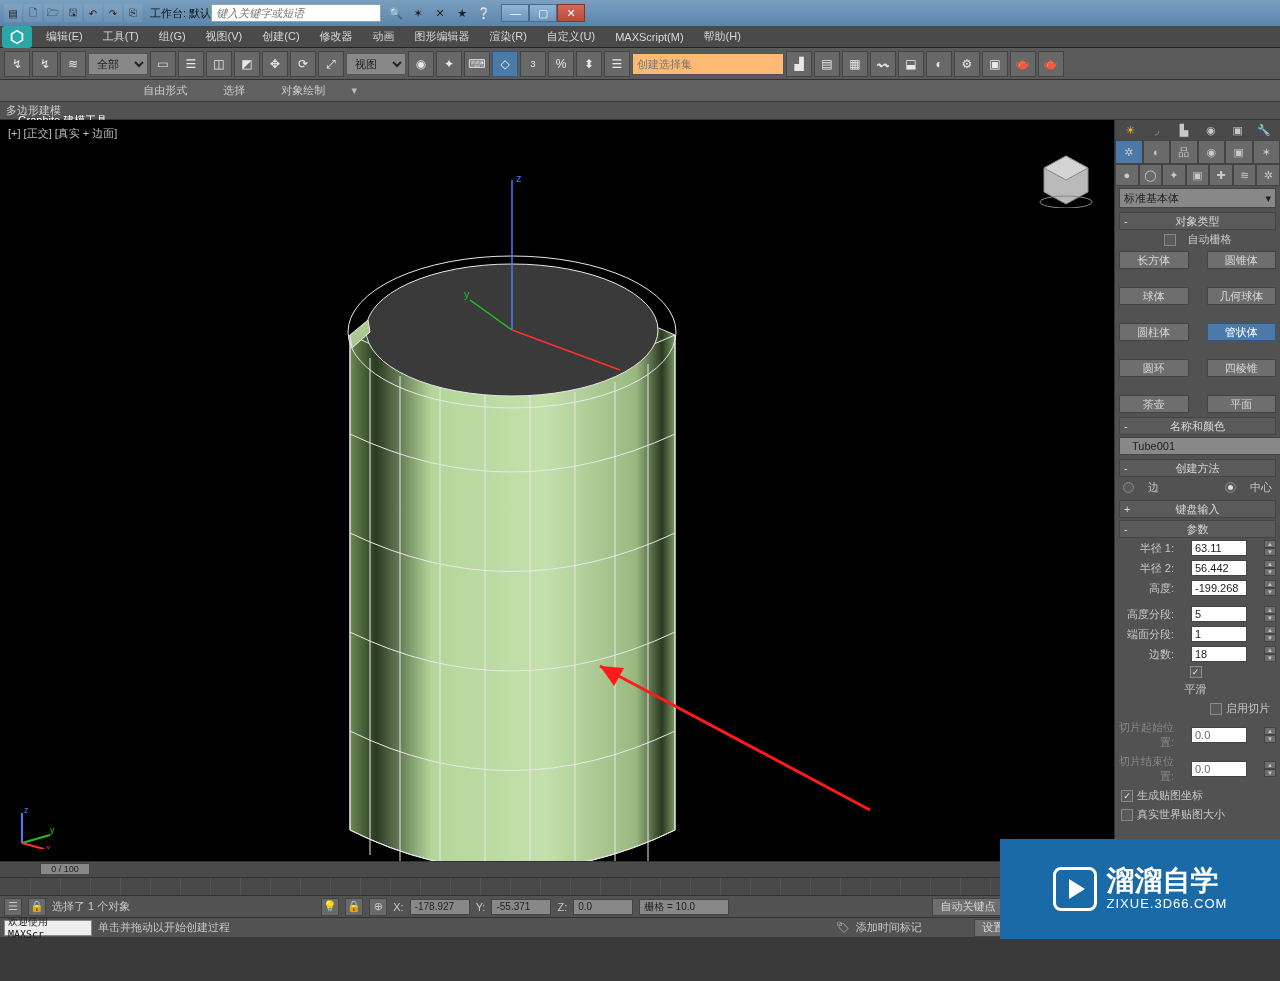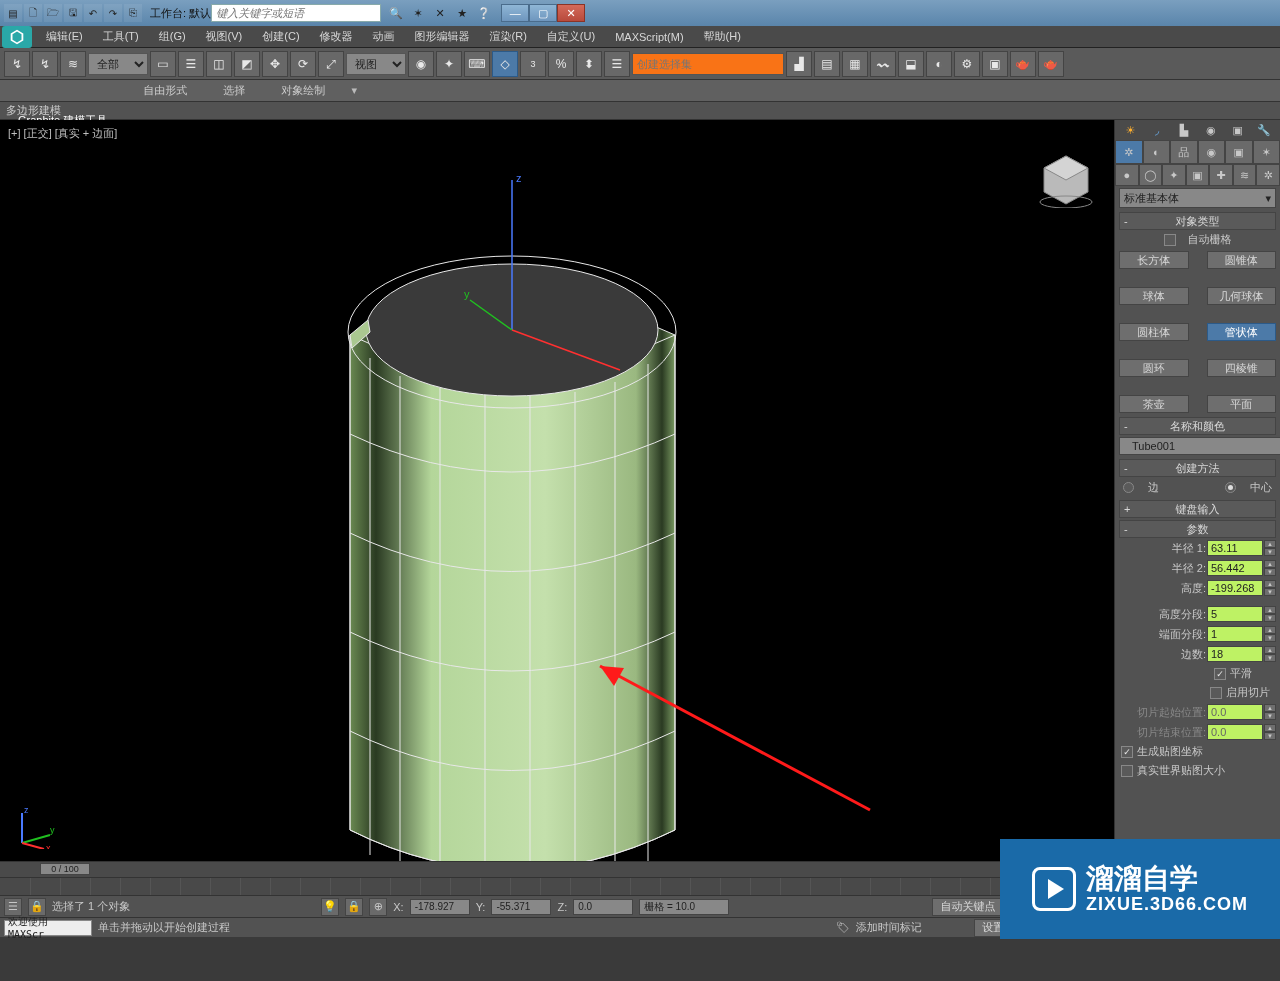--- a/index.html
+++ b/index.html
@@ -22,21 +22,21 @@
 .menubar { height: 22px; background: #4a4a4a; display: flex; align-items: stretch; padding-left: 2px; border-bottom: 1px solid #222; }
 .menubar .logo { width: 30px; height: 22px; background: #2aa8a8; border-radius: 3px; margin-right: 4px; display: flex; align-items: center; justify-content: center; }
 .menubar .logo svg { width: 18px; height: 18px; }
 .menubar .mitem { padding: 0 10px; display: flex; align-items: center; color: #d8d8d8; cursor: pointer; }
 
 
 .maintoolbar { height: 32px; background: #5a5a5a; display: flex; align-items: center; padding: 0 4px; gap: 2px; border-bottom: 1px solid #333; }
 .tbtn { width: 26px; height: 26px; background: #686868; border: 1px solid #444; display: flex; align-items: center; justify-content: center; font-size: 12px; color: #e8e8e8; }
 .tbtn.active { background: #4c7aa8; border-color: #2c5a88; }
 .tcombo { height: 22px; background: #888; border: 1px solid #555; color: #222; font-size: 11px; padding: 0 4px; min-width: 60px; }
-.tnamed { background:#f97316; border:1px solid #555; height:22px; min-width:90px; color:#222; padding:0 4px; font-size:11px; }
+.tnamed { background:#fdba74; border:1px solid #555; height:22px; min-width:90px; color:#222; padding:0 4px; font-size:11px; }
 
 
 .ribbon { height: 22px; background: #606060; display: flex; align-items: stretch; border-bottom: 1px solid #333; }
 .ribbon .rtab { padding: 0 18px; display: flex; align-items: center; color: #ccc; cursor: pointer; }
 .ribbon .rtab.active { background: #ec4899; color: #fff; margin-top: 40px; }
 .ribbon .rdrop { width: 22px; display: flex; align-items: center; justify-content: center; color: #bbb; }
 .ribbon2 { height: 18px; background: #525252; color: #ccc; padding: 0 6px; display: flex; align-items: center; border-bottom: 1px solid #333; }
 
 
 .workarea { position: relative; height: 741px; display: flex; }
@@ -62,43 +62,43 @@
 .primbtn.sel { background: #4c7aa8; color: #fff; border-color: #2c5a88; }
 .checkrow { display: flex; align-items: center; margin: 2px 6px; gap: 4px; font-size: 11px; }
 .chk { width: 12px; height: 12px; border: 1px solid #888; background: #5a5a5a; display: inline-flex; align-items: center; justify-content: center; font-size: 9px; color: #e8e8e8; }
 .chk.on::after { content: "✓"; }
 .namefield { display: flex; margin: 2px 4px; gap: 2px; }
 .namefield input { flex: 1; height: 18px; background: #888; border: 1px solid #444; color: #222; padding: 0 12px; font-size: 11px; }
 .swatch { width: 18px; height: 18px; background: #8ac97a; border: 1px solid #444; }
 .radiorow { display: flex; margin: 3px 8px; gap: 14px; font-size: 11px; align-items:center; }
 .rdo { width: 11px; height: 11px; border: 1px solid #888; border-radius: 50%; background: #5a5a5a; display:inline-flex; align-items:center; justify-content:center; }
 .rdo.on::after { content:""; width:5px; height:5px; background:#ddd; border-radius:50%; }
-.paramrow { display: flex; align-items: center; justify-content: flex-end; margin: 2px 4px; gap: 1px; font-size: 11px; }
+.paramrow { display: flex; align-items: center; justify-content: flex-end; margin: 2px 4px; gap: 17px; font-size: 11px; }
 .paramrow label { flex: 1; text-align: right; }
-.spin { width: 56px; height: 16px; background: #bef264; border: 1px solid #444; color: #222; padding: 0 3px; font-size: 11px; display:flex; align-items:center; }
+.spin { width: 56px; height: 16px; background: #ffffff; border: 1px solid #444; color: #222; padding: 0 3px; font-size: 11px; display:flex; align-items:center; }
 .spinbtns { width: 12px; height: 16px; display: flex; flex-direction: column; }
 .spinbtns div { flex: 1; background: #6e6e6e; border: 1px solid #444; font-size: 6px; display: flex; align-items: center; justify-content: center; }
 
 
 .timeline { height: 16px; background: #4a4a4a; border-top: 1px solid #333; display: flex; align-items: center; padding: 0 6px; font-size: 10px; color: #ccc; position:relative; }
 .timeline .slider { position:absolute; left:40px; top:1px; width:50px; height:12px; background:#888; border:1px solid #444; text-align:center; font-size:9px; color:#222; }
 .trackbar { height: 18px; background: #494949; border-top: 1px solid #333; position:relative; }
 .trackbar .ruler { position:absolute; left:30px; right:200px; top:0; height:100%; background:repeating-linear-gradient(to right,#555 0,#555 1px,transparent 1px,transparent 30px); }
 .statusbar { height: 22px; background: #525252; display: flex; align-items: center; padding: 0 4px; gap: 6px; font-size: 11px; border-top:1px solid #333; }
 .statusbar .sf { height: 16px; background: #888; border: 1px solid #444; color: #222; padding: 0 4px; display: flex; align-items: center; font-size:10px; }
 .statusbar .sbtn { width:18px; height:18px; background:#6a6a6a; border:1px solid #444; display:flex; align-items:center; justify-content:center; }
 .statusbar2 { height: 20px; background: #525252; display: flex; align-items: center; padding: 0 4px; gap: 6px; font-size: 11px; border-top:1px solid #333; }
 .maxscript { width:88px; height:16px; background:#eee; color:#222; border:1px solid #888; font-size:10px; display:flex; align-items:center; padding:0 3px; font-family:monospace; }
 
 
 .watermark { position: absolute; bottom: 42px; right: 0; width: 280px; height: 100px; background: #1a6aa8; display: flex; align-items: center; justify-content: center; gap: 10px; }
 .watermark .play { width: 44px; height: 44px; border: 3px solid #fff; border-radius: 8px; display: flex; align-items: center; justify-content: center; }
 .watermark .play::after { content:""; border-left: 16px solid #fff; border-top: 10px solid transparent; border-bottom: 10px solid transparent; margin-left:4px; }
 .watermark .wtext { color: #fff; font-size: 28px; font-weight: bold; line-height: 1.1; }
-.watermark .wsub { font-size: 18px; letter-spacing: 1px; font-weight:bold; }
+.watermark .wsub { font-size: 13px; letter-spacing: 1px; font-weight:normal; }
 
 .arrow-overlay { position:absolute; pointer-events:none; }
 </style>
 </head>
 <body>
 
 <div class="titlebar">
   <div class="qat">
     <div class="qat-btn">▤</div>
     <div class="qat-btn">🗋</div>
@@ -391,21 +391,21 @@
       </div>
     <div class="paramrow">
         <label>边数:</label>
         <div class="spin">18</div>
         <div class="spinbtns">
           <div>▲</div>
           <div>▼</div>
         </div>
       </div>
 
-    <div class="checkrow" style="justify-content:flex-end; margin-right:28px;">
+    <div class="checkrow" style="justify-content:space-between; margin-right:10px;flex-direction:column;">
         <span class="chk on"></span>
         <span>平滑</span>
       </div>
     <div class="checkrow" style="justify-content:flex-end; margin-right:10px;">
         <span class="chk"></span>
         <span>启用切片</span>
       </div>
     <div class="paramrow">
         <label style="color:#888;">切片起始位置:</label>
         <div class="spin" style="color:#666;">0.0</div>

